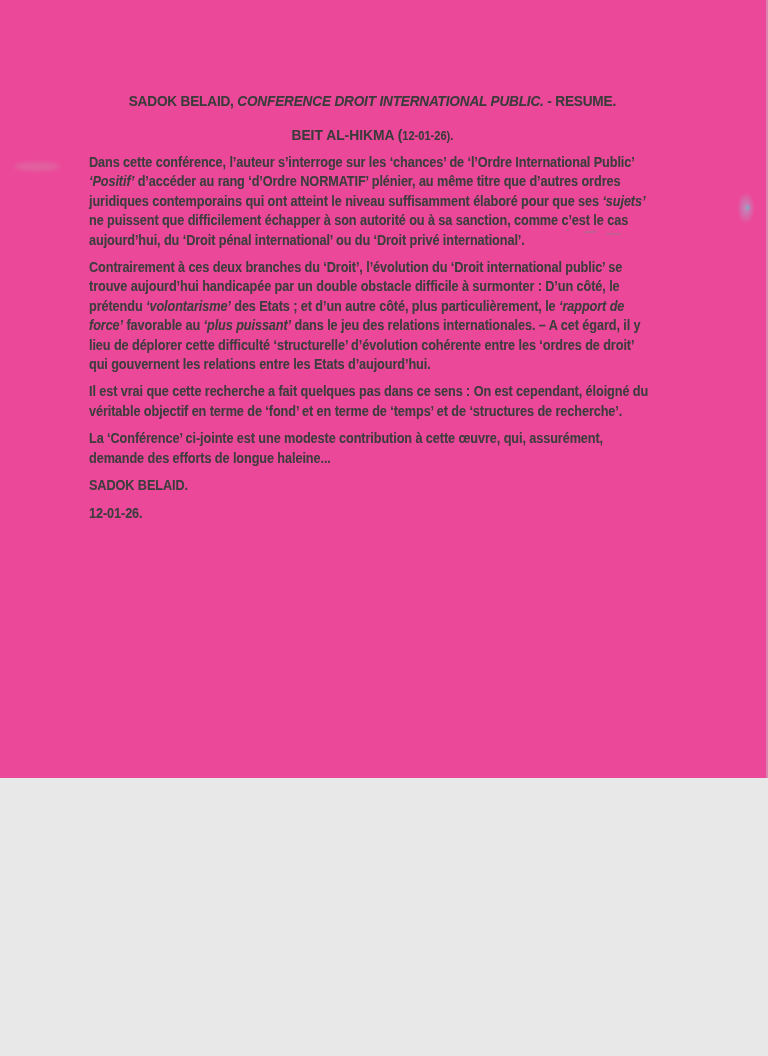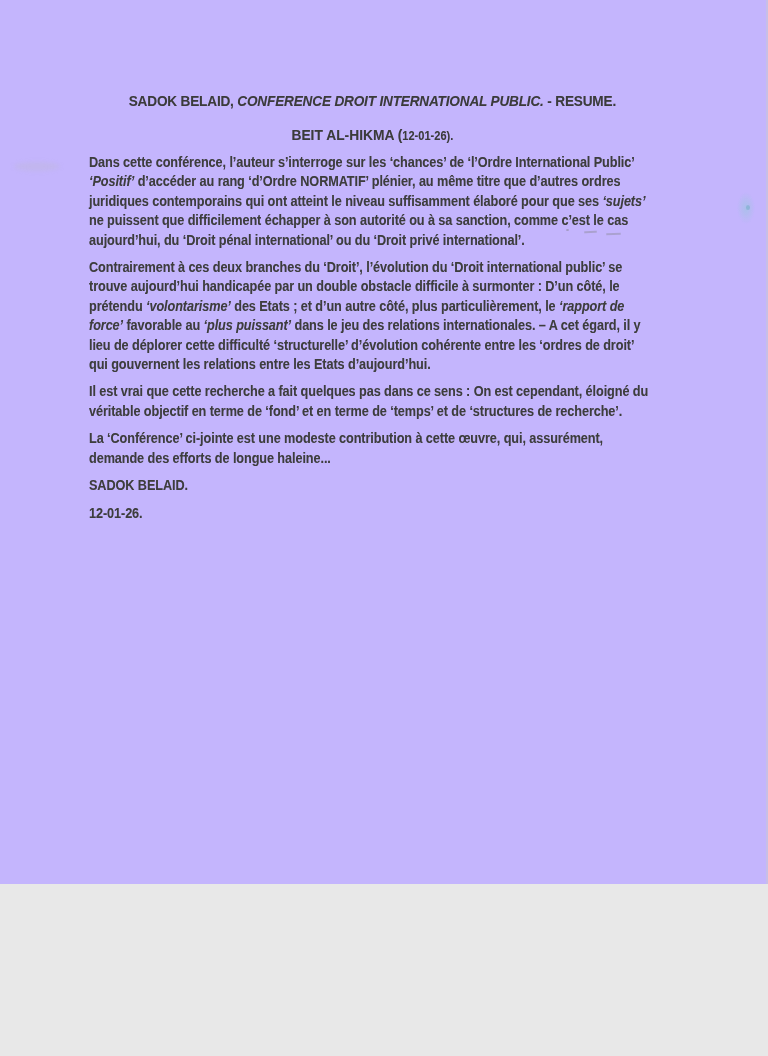--- a/index.html
+++ b/index.html
@@ -1,21 +1,21 @@
 <!DOCTYPE html>
 <html><head>
 <meta charset="utf-8">
 <style>
   html, body { margin: 0; padding: 0; background: #e8e8e8; }
   .page {
     position: relative;
     width: 768px;
-    height: 884px;
+    height: 778px;
     margin: 0 auto;
-    background: #c4b5fd;
+    background: #ec4899;
     overflow: hidden;
     font-family: "Liberation Sans", "DejaVu Sans", sans-serif;
   }
   .content {
     position: absolute;
     left: 89px;
     top: 92px;
     width: 616px;
     transform: scaleX(0.92);
     transform-origin: left top;

